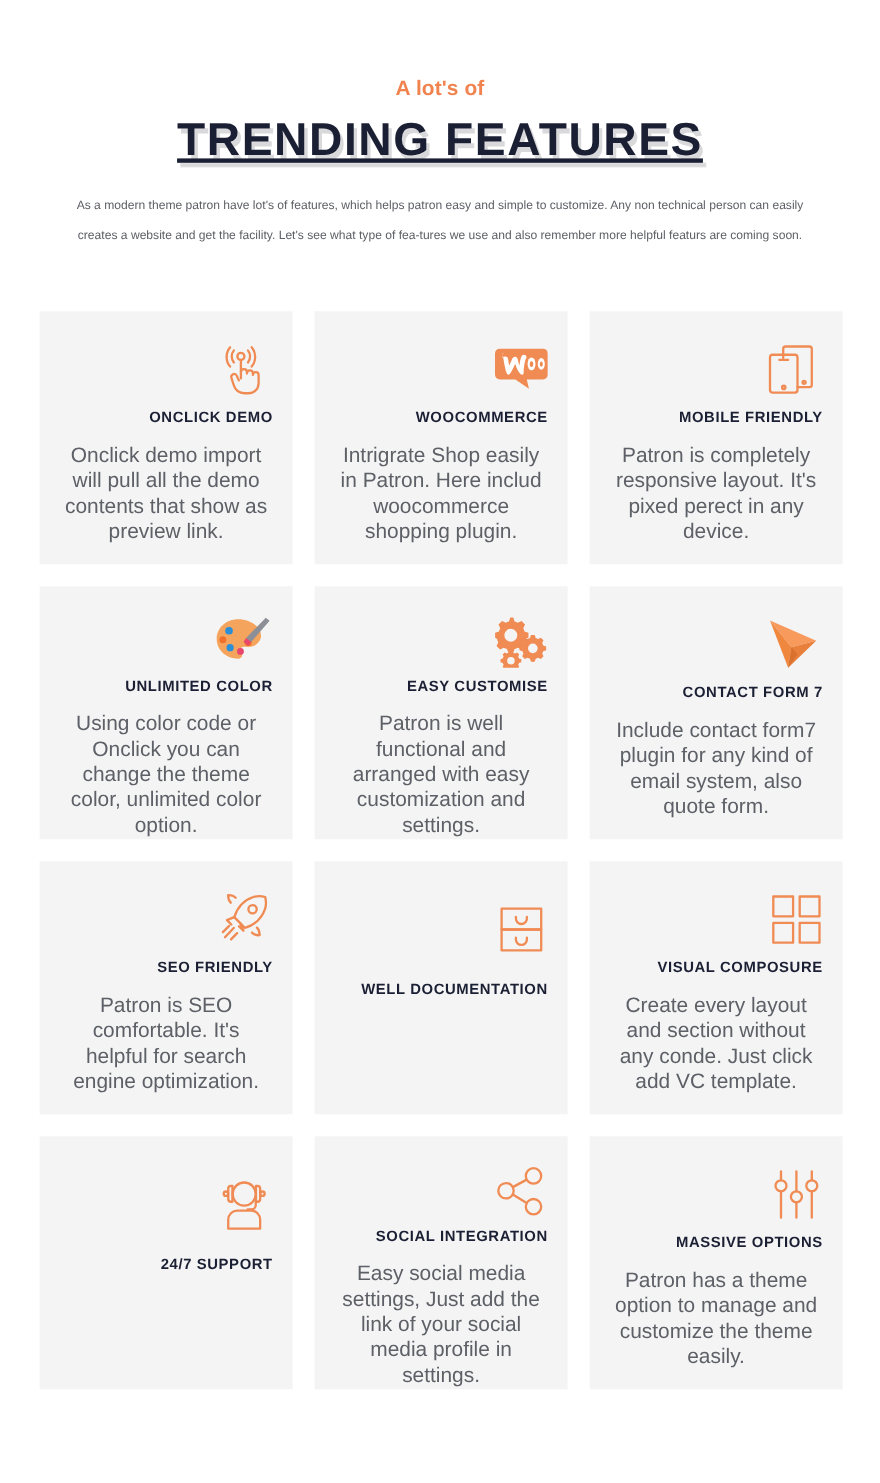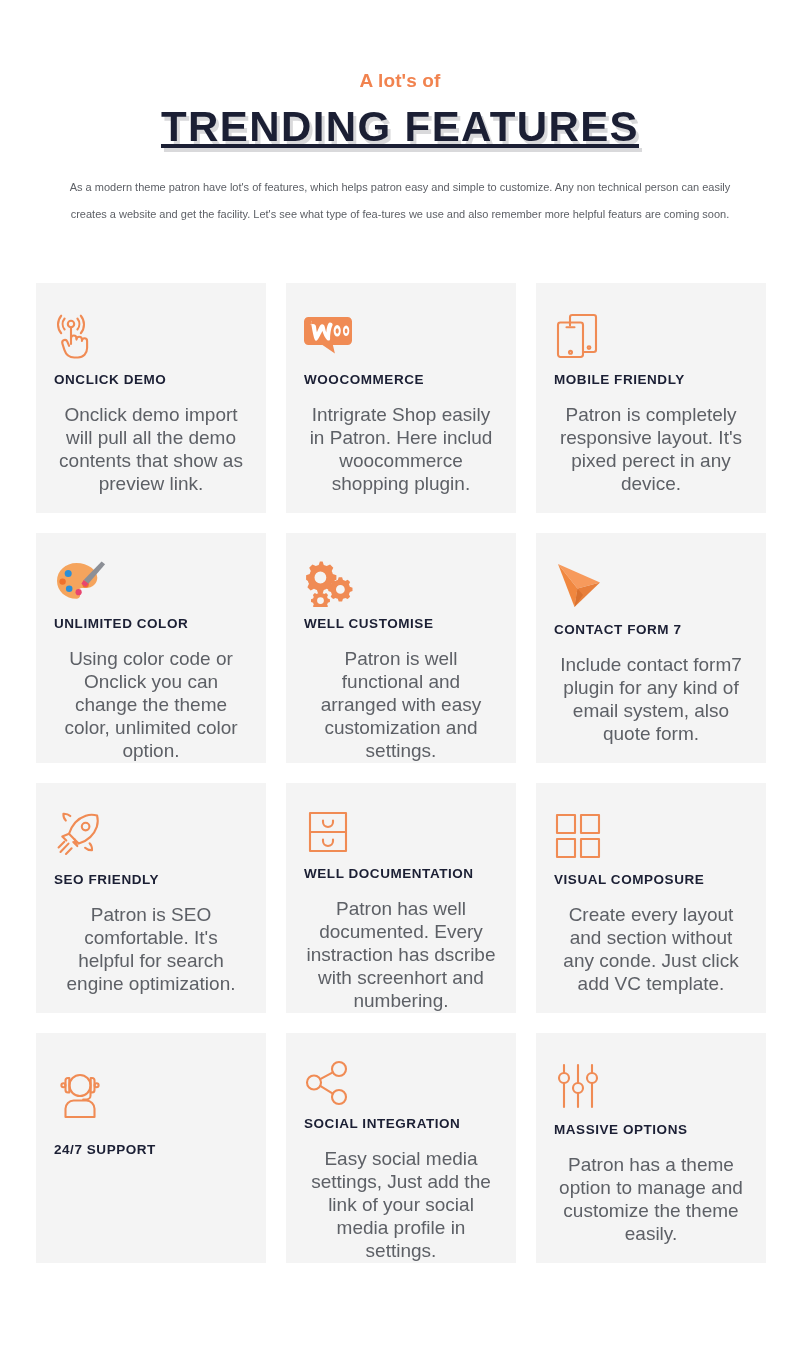--- a/index.html
+++ b/index.html
@@ -65,21 +65,21 @@
     grid-template-columns: repeat(3, 230px);
     grid-auto-rows: 230px;
     column-gap: 20px;
     row-gap: 20px;
   }
 
   .card {
     background: #f4f4f4;
     display: flex;
     flex-direction: column;
-    align-items: flex-start;
+    align-items: flex-end;
     padding: 26px 18px 18px;
   }
 
   .icon-wrap {
     height: 74px;
     display: flex;
     align-items: center;
     justify-content: center;
   }
 
@@ -190,21 +190,21 @@
       <div class="card">
         <div class="icon-wrap">
     <svg class="ic" width="50" height="48" viewBox="0 0 50 48">
       <g class="ic-fill">
         <path d="M18.6 2.4l1.2 3.6c1 .2 2 .6 2.9 1.1l3.4-1.6 3.2 3.2-1.6 3.4c.5.9.9 1.9 1.1 2.9l3.6 1.2v4.5l-3.6 1.2c-.2 1-.6 2-1.1 2.9l1.6 3.4-3.2 3.2-3.4-1.6c-.9.5-1.9.9-2.9 1.1l-1.2 3.6h-4.5l-1.2-3.6c-1-.2-2-.6-2.9-1.1l-3.4 1.6-3.2-3.2 1.6-3.4c-.5-.9-.9-1.9-1.1-2.9L2.1 20.7v-4.5l3.6-1.2c.2-1 .6-2 1.1-2.9L5.2 8.7l3.2-3.2 3.4 1.6c.9-.5 1.9-.9 2.9-1.1l1.2-3.6zm-2.2 10.2a5.9 5.9 0 1 0 0 11.8 5.9 5.9 0 0 0 0-11.8z"></path>
         <path d="M38.1 18.3l.9 2.7c.8.2 1.5.5 2.2.9l2.5-1.2 2.4 2.4-1.2 2.5c.4.7.7 1.4.9 2.2l2.7.9v3.4l-2.7.9c-.2.8-.5 1.5-.9 2.2l1.2 2.5-2.4 2.4-2.5-1.2c-.7.4-1.4.7-2.2.9l-.9 2.7h-3.4l-.9-2.7c-.8-.2-1.5-.5-2.2-.9l-2.5 1.2-2.4-2.4 1.2-2.5c-.4-.7-.7-1.4-.9-2.2l-2.7-.9v-3.4l2.7-.9c.2-.8.5-1.5.9-2.2l-1.2-2.5 2.4-2.4 2.5 1.2c.7-.4 1.4-.7 2.2-.9l.9-2.7zm-1.7 7.7a4.4 4.4 0 1 0 0 8.8 4.4 4.4 0 0 0 0-8.8z"></path>
         <path d="M17.8 32.2l.7 2.1c.6.1 1.2.4 1.7.7l1.9-.9 1.9 1.9-.9 1.9c.3.5.5 1.1.7 1.7l2.1.7v2.7l-2.1.7c-.1.6-.4 1.2-.7 1.7l.9 1.9-1.9 1.9-1.9-.9c-.5.3-1.1.5-1.7.7l-.7 2.1h-2.7l-.7-2.1c-.6-.1-1.2-.4-1.7-.7l-1.9.9-1.9-1.9.9-1.9c-.3-.5-.5-1.1-.7-1.7l-2.1-.7v-2.7l2.1-.7c.1-.6.4-1.2.7-1.7l-.9-1.9 1.9-1.9 1.9.9c.5-.3 1.1-.5 1.7-.7l.7-2.1zm-1.3 6a3.4 3.4 0 1 0 0 6.8 3.4 3.4 0 0 0 0-6.8z"></path>
       </g>
     </svg>
         </div>
-        <div class="card-title">WELL CUSTOMISE</div>
+        <div class="card-title">EASY CUSTOMISE</div>
         <p class="card-desc">Patron is well functional and arranged with easy customization and settings.</p>
       </div>
       <div class="card">
         <div class="icon-wrap">
     <svg class="ic" width="52" height="48" viewBox="0 0 52 48">
       <path d="M4 2 L46 20.5 L23.5 26.5 Z" fill="#f79a5c"></path>
       <path d="M4 2 L23.5 26.5 L20.5 45 Z" fill="#f0873f"></path>
       <path d="M23.5 26.5 L46 20.5 L20.5 45 Z" fill="#e87f3b"></path>
       <path d="M20.5 45 L23.5 26.5 L29 33 Z" fill="#d9712f"></path>
     </svg>
@@ -236,21 +236,20 @@
     <svg class="ic" width="48" height="48" viewBox="0 0 48 48">
       <g class="ic-stroke">
         <rect x="6" y="4" width="36" height="19"></rect>
         <rect x="6" y="23" width="36" height="19"></rect>
         <path d="M19 11.5v1.6c0 2.7 2.2 4.9 5 4.9s5-2.2 5-4.9v-1.6"></path>
         <path d="M19 30.5v1.6c0 2.7 2.2 4.9 5 4.9s5-2.2 5-4.9v-1.6"></path>
       </g>
     </svg>
         </div>
         <div class="card-title">WELL DOCUMENTATION</div>
-        <p class="card-desc">Patron has well documented. Every instraction has dscribe with screenhort and numbering.</p>
       </div>
       <div class="card">
         <div class="icon-wrap">
     <svg class="ic" width="48" height="48" viewBox="0 0 48 48">
       <g class="ic-stroke" stroke-width="2.6">
         <rect x="3" y="3" width="18" height="18"></rect>
         <rect x="27" y="3" width="18" height="18"></rect>
         <rect x="3" y="27" width="18" height="18"></rect>
         <rect x="27" y="27" width="18" height="18"></rect>
       </g>

